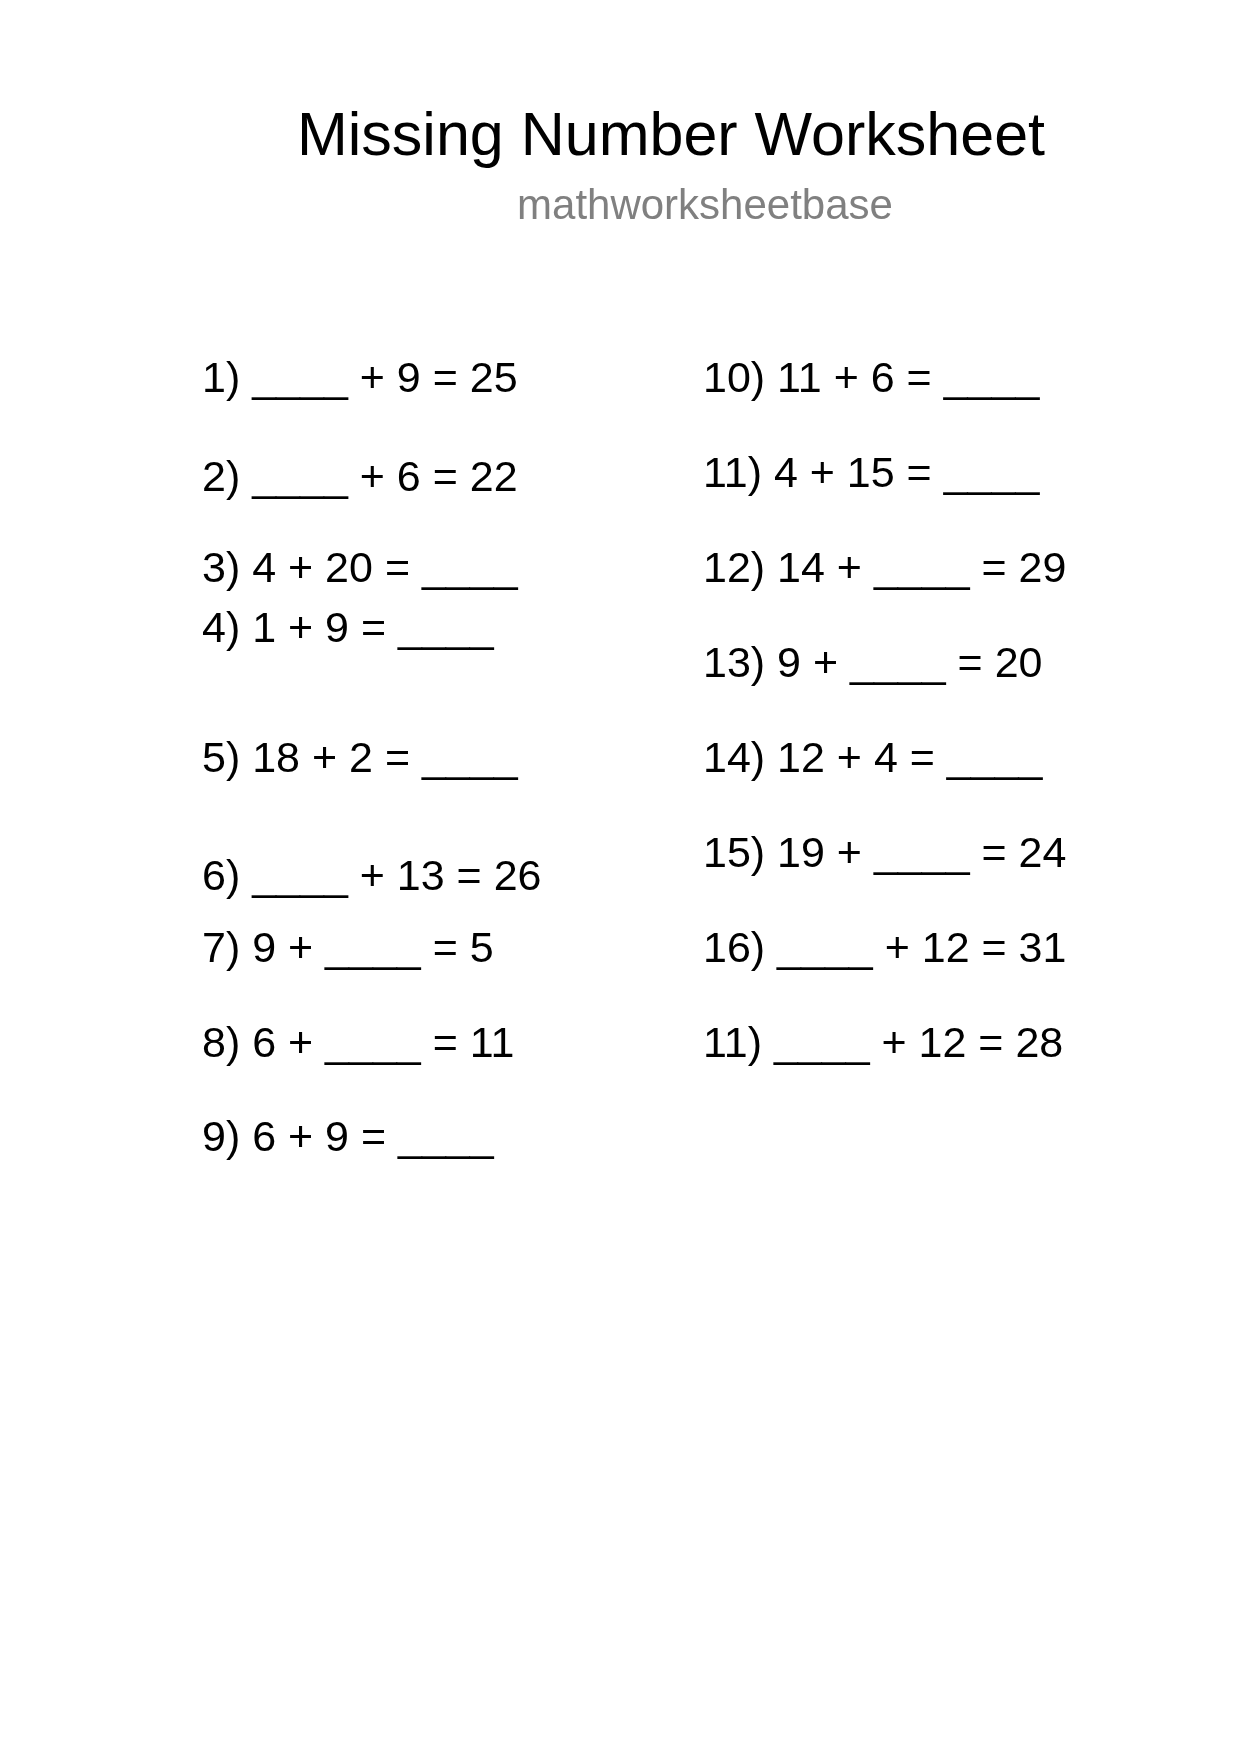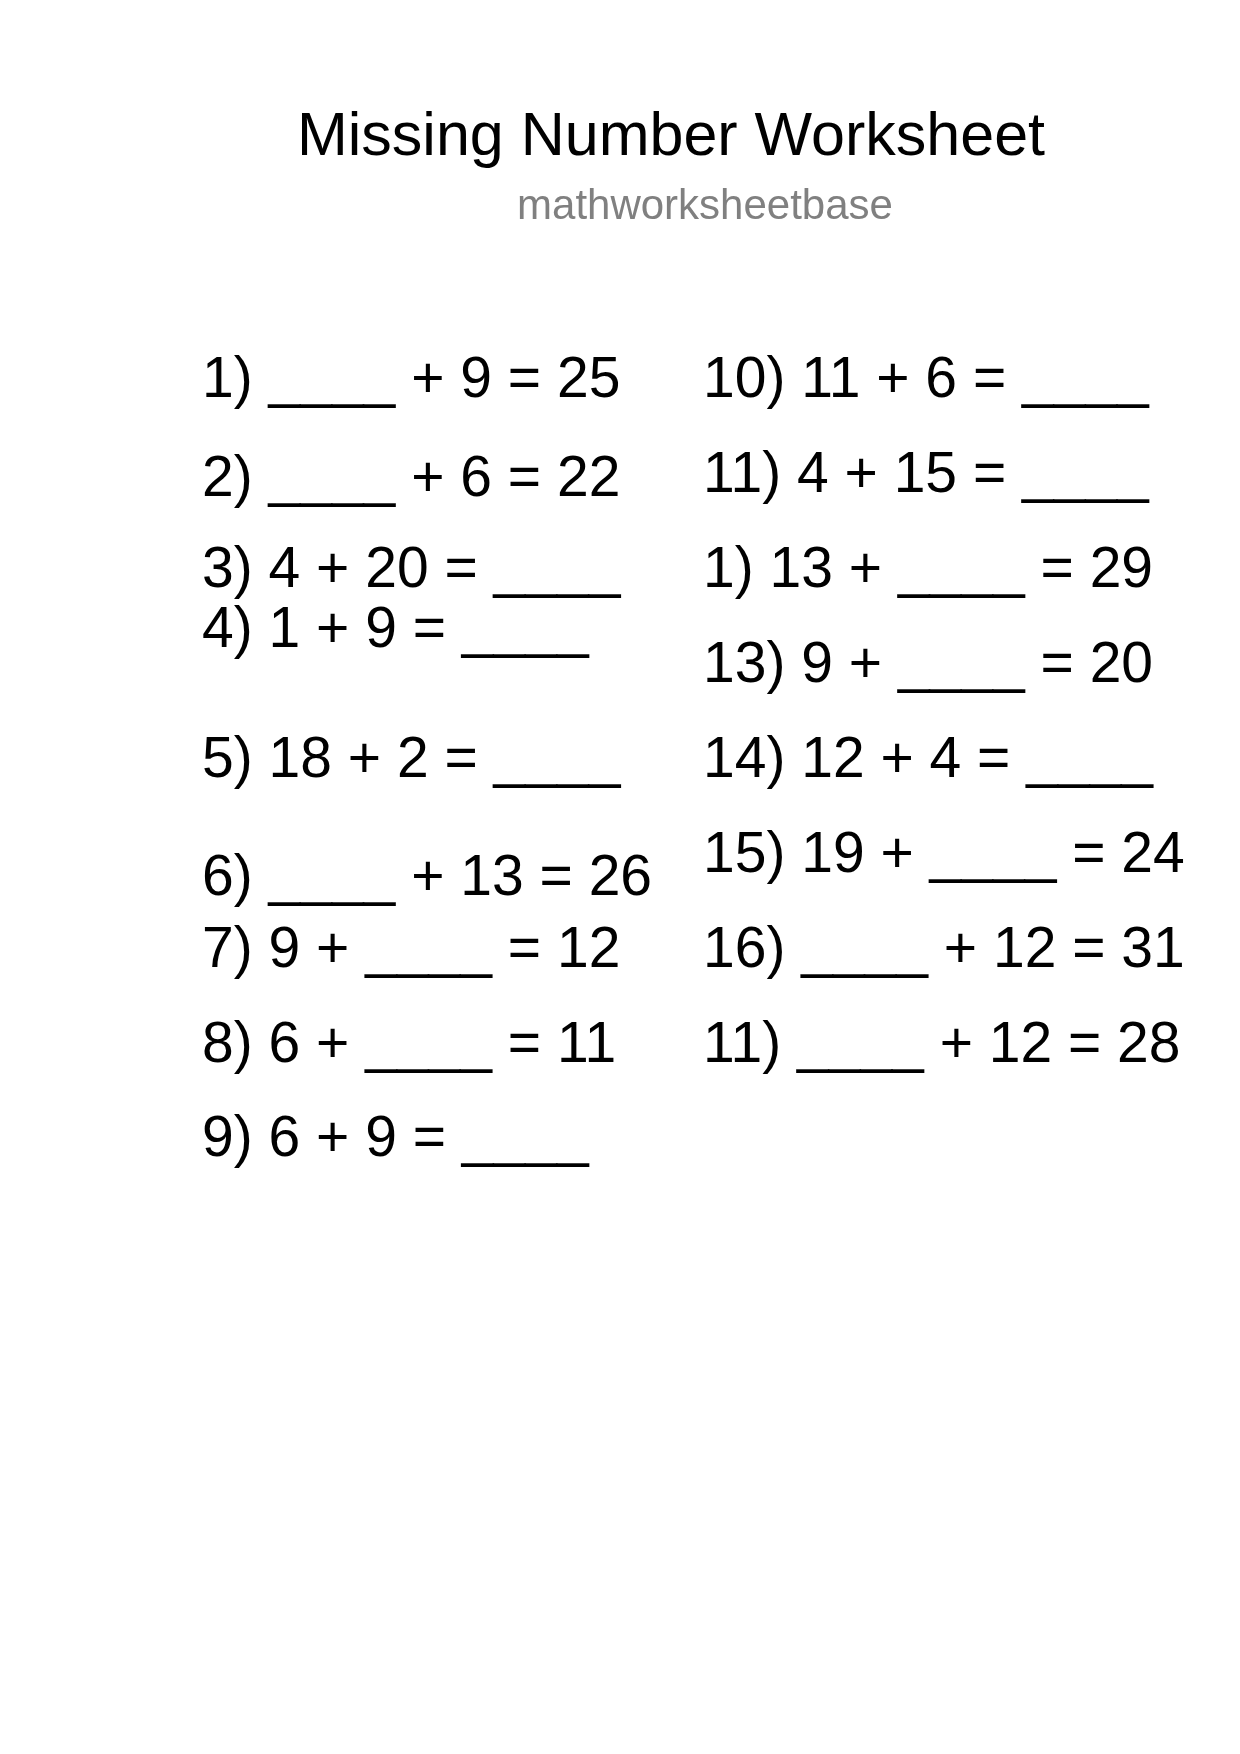--- a/index.html
+++ b/index.html
@@ -2,42 +2,42 @@
 <html><head>
 <meta charset="utf-8">
 <style>
   html, body { margin: 0; padding: 0; background: #ffffff; }
   body { width: 1240px; height: 1754px; position: relative; overflow: hidden; font-family: "Liberation Sans", sans-serif; color: #000; }
   .title { position: absolute; left: 0; width: 1342px; text-align: center; top: 99px; font-size: 61px; line-height: 70px; white-space: nowrap; }
   .subtitle { position: absolute; left: 0; width: 1410px; text-align: center; top: 180px; font-size: 42px; line-height: 50px; color: #808080; white-space: nowrap; }
   .col { position: absolute; top: 0; }
   .col-left { left: 202px; }
   .col-right { left: 703px; }
-  .problem { position: absolute; left: 0; font-size: 57px; line-height: 50px; white-space: nowrap; }
+  .problem { position: absolute; left: 0; font-size: 43px; line-height: 50px; white-space: nowrap; }
 </style>
 </head>
 <body>
 
 <div class="title">Missing Number Worksheet</div>
 <div class="subtitle">mathworksheetbase</div>
 
 <div class="col col-left">
   <div class="problem" style="top:352px">1) ____ + 9 = 25</div>
   <div class="problem" style="top:451px">2) ____ + 6 = 22</div>
   <div class="problem" style="top:542px">3) 4 + 20 = ____</div>
   <div class="problem" style="top:602px">4) 1 + 9 = ____</div>
   <div class="problem" style="top:732px">5) 18 + 2 = ____</div>
   <div class="problem" style="top:850px">6) ____ + 13 = 26</div>
-  <div class="problem" style="top:922px">7) 9 + ____ = 12</div>
+  <div class="problem" style="top:922px">7) 9 + ____ = 5</div>
   <div class="problem" style="top:1017px">8) 6 + ____ = 11</div>
   <div class="problem" style="top:1111px">9) 6 + 9 = ____</div>
 </div>
 
 <div class="col col-right">
   <div class="problem" style="top:352px">10) 11 + 6 = ____</div>
   <div class="problem" style="top:447px">11) 4 + 15 = ____</div>
-  <div class="problem" style="top:542px">1) 13 + ____ = 29</div>
+  <div class="problem" style="top:542px">12) 14 + ____ = 29</div>
   <div class="problem" style="top:637px">13) 9 + ____ = 20</div>
   <div class="problem" style="top:732px">14) 12 + 4 = ____</div>
   <div class="problem" style="top:827px">15) 19 + ____ = 24</div>
   <div class="problem" style="top:922px">16) ____ + 12 = 31</div>
   <div class="problem" style="top:1017px">11) ____ + 12 = 28</div>
 </div>
 
 </body></html>

